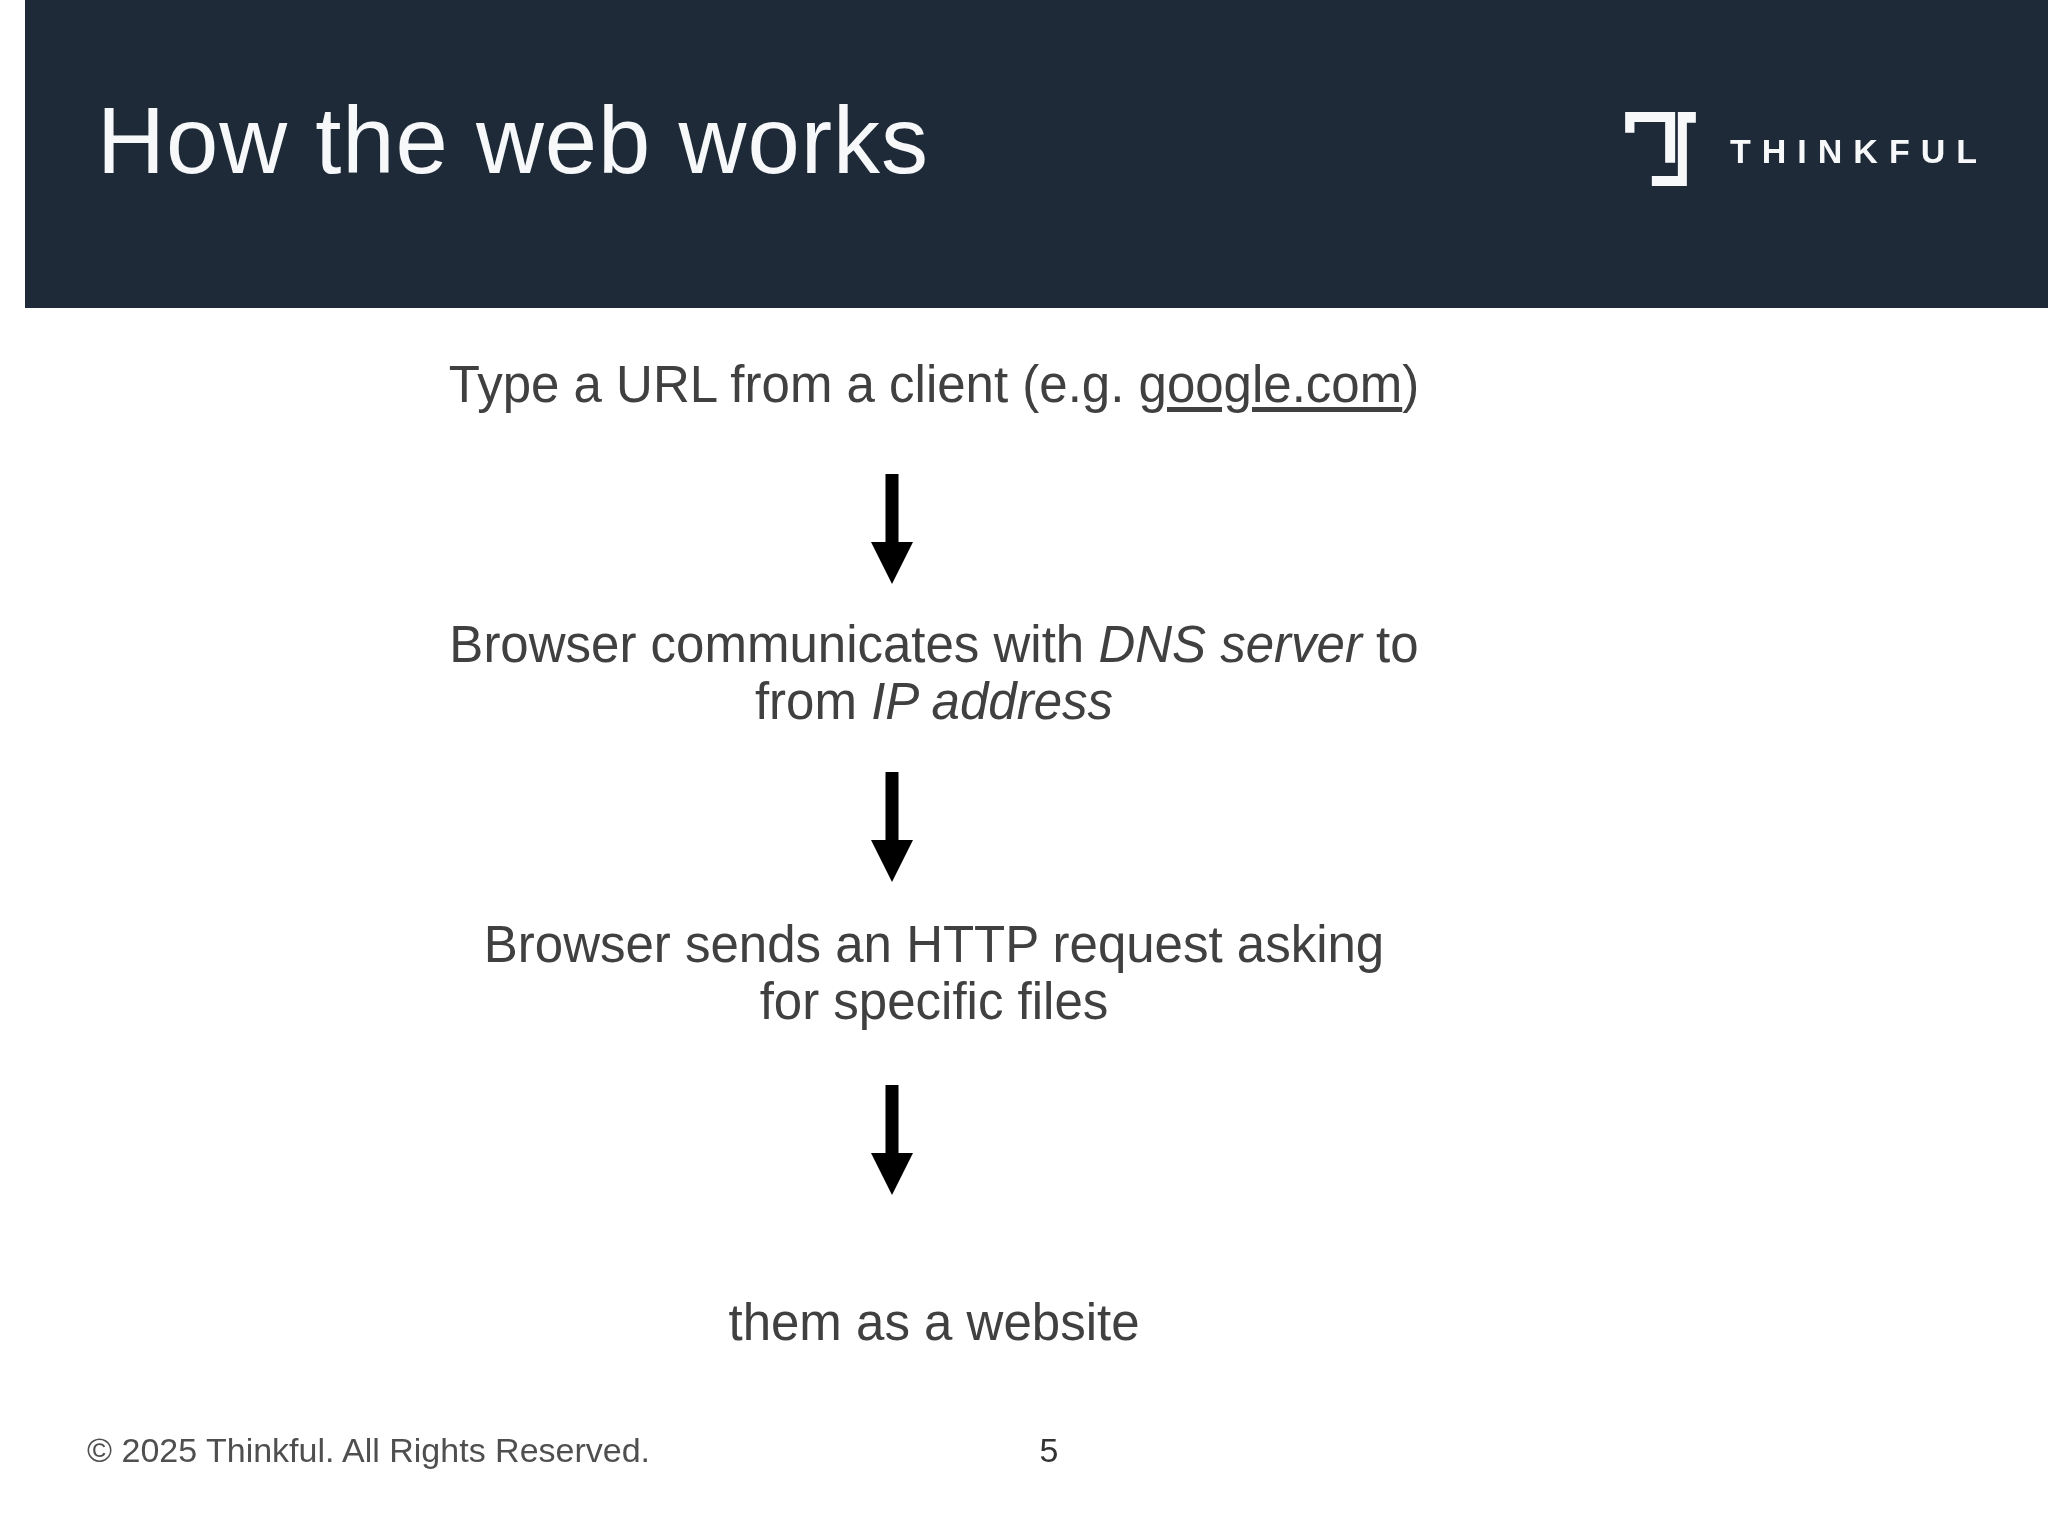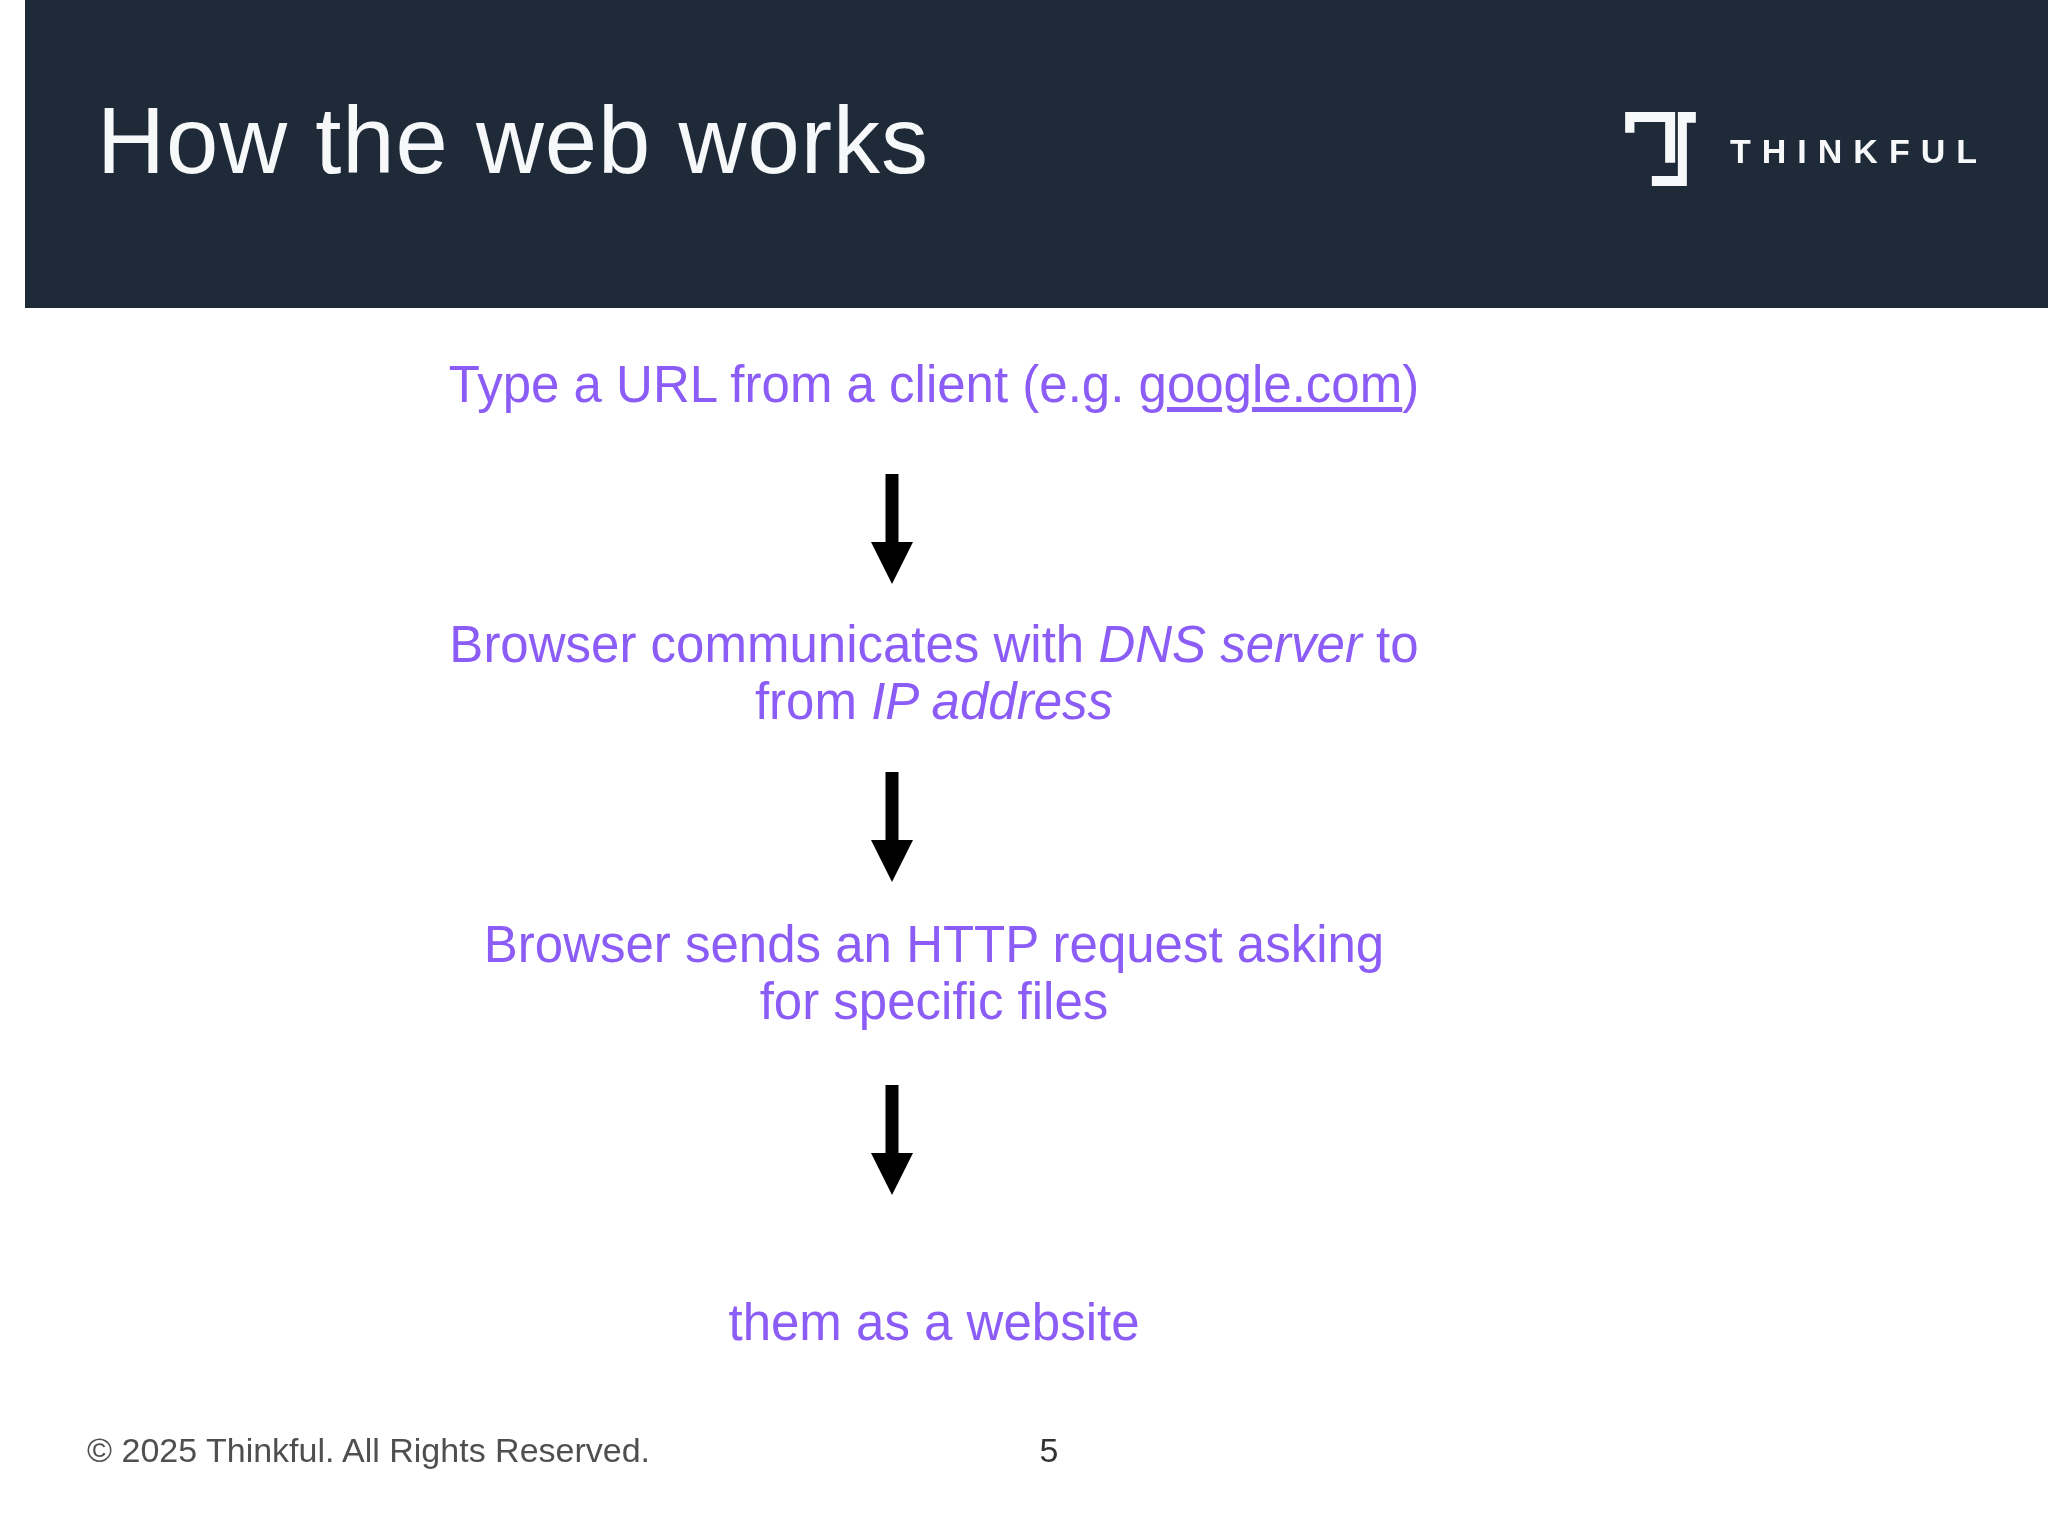--- a/index.html
+++ b/index.html
@@ -62,21 +62,21 @@
     text-align: center;
   }
   
   .step {
     position: absolute;
     left: 0;
     width: 1818px;
     text-align: center;
     font-size: 51px;
     line-height: 57px;
-    color: #8b5cf6;
+    color: #404040;
     white-space: nowrap;
   }
   .step .it { font-style: italic; }
   .step .lk { text-decoration: underline; text-underline-offset: 5px; }
   .step-1 { top: 356px; }
   .step-2 { top: 616px; }
   .step-3 { top: 916px; }
   .step-4 { top: 1237px; }
   .arrow {
     position: absolute;

